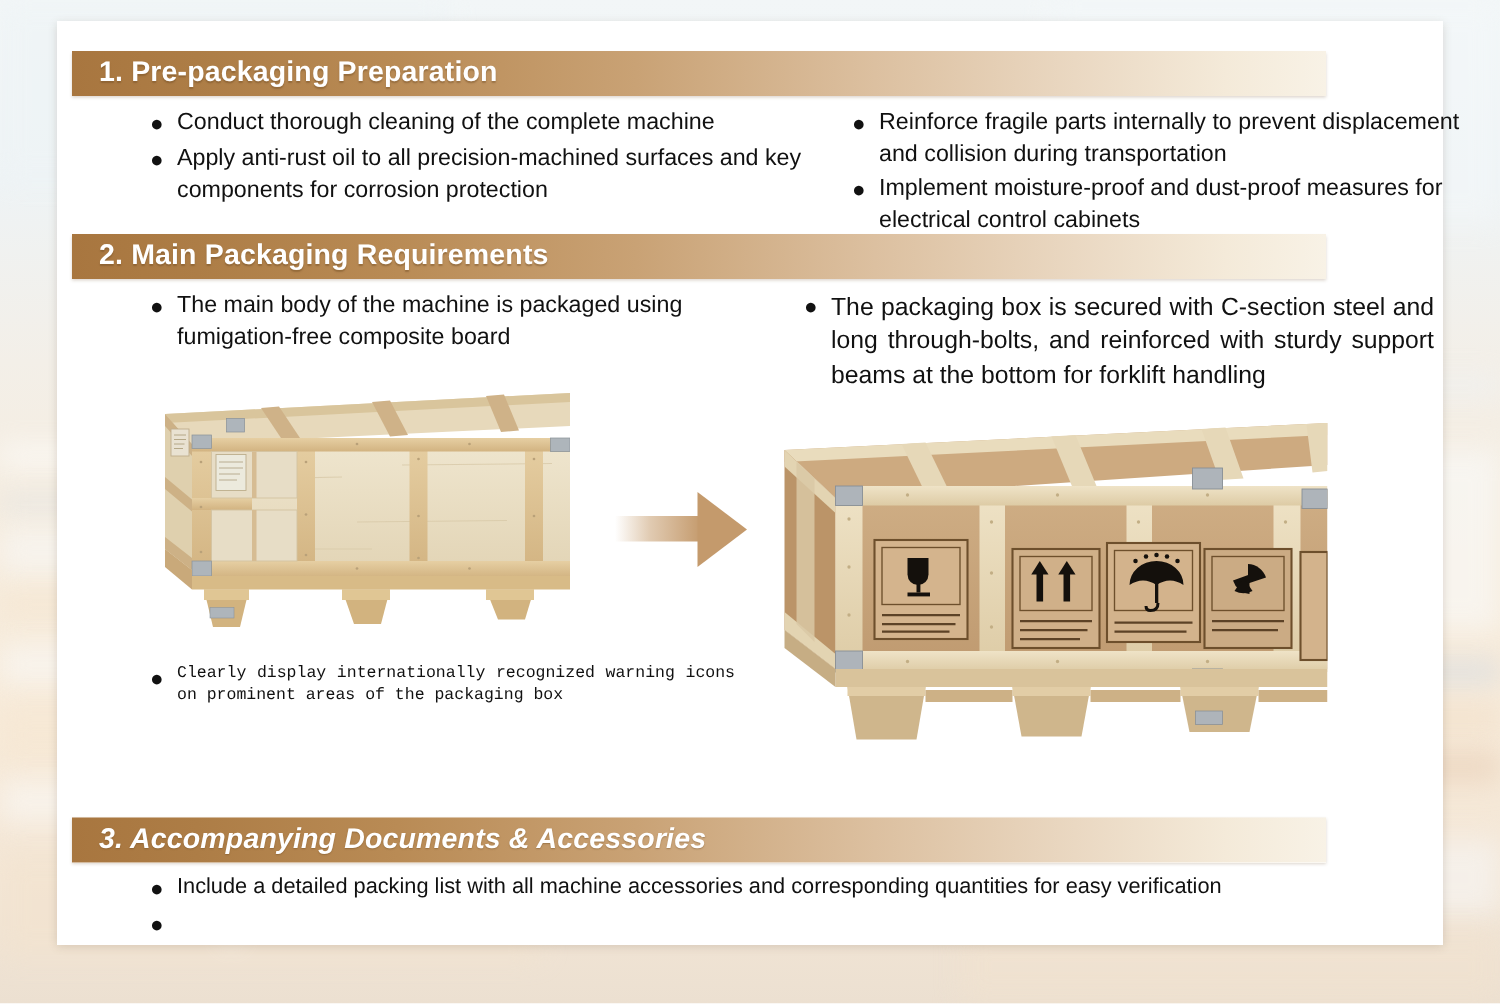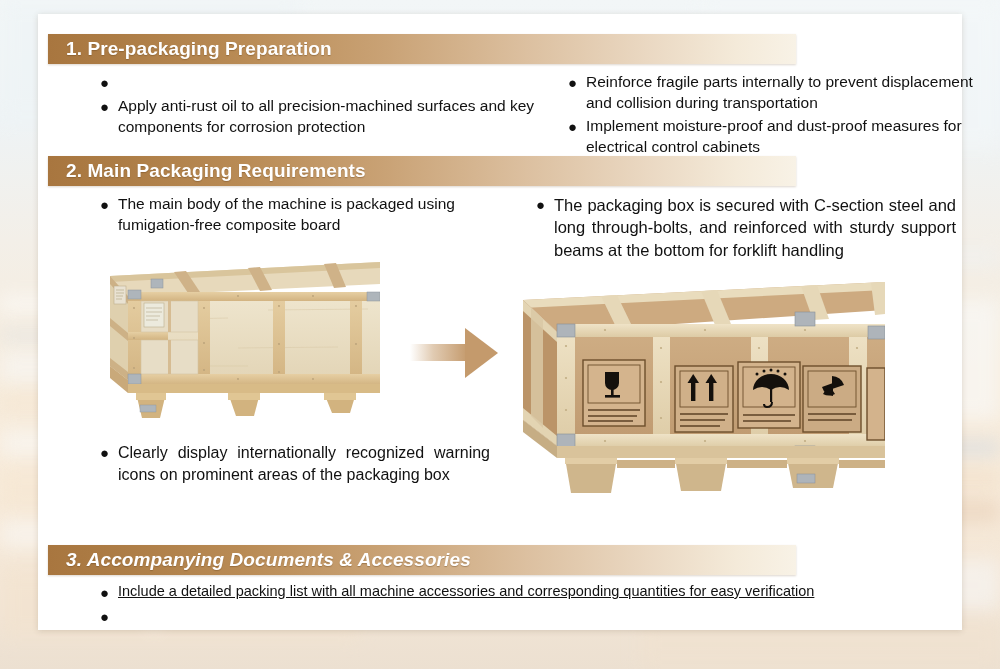--- a/index.html
+++ b/index.html
@@ -59,21 +59,21 @@
   .panel {
     position:absolute;
     left:38px; top:14px; width:924px; height:616px;
     background:#ffffff;
     box-shadow:0 1px 6px rgba(90,70,50,.18);
   }
 
   
   .sec-bar {
     position:absolute; left:10px; height:30px;
-    width:748px;
+    width:836px;
     background:linear-gradient(90deg,
       #a8763f 0%, #ad7d46 10%, #b98b55 26%, #c9a275 45%,
       #dcc0a0 64%, #ead8c2 80%, #f4ead9 92%, #f8f2e6 100%);
     display:flex; align-items:center;
     box-shadow:0 1px 2px rgba(120,90,60,.25);
   }
   .sec-bar .sec-title {
     color:#ffffff;
     font-size:19px; font-weight:bold;
     padding-left:18px;
@@ -110,26 +110,26 @@
   .bullet.just .btxt { text-align:justify; }
 
   
   #s1-left  { left:62px; top:58px; width:450px; }
   #s1-right { left:530px; top:58px; width:410px; }
 
   
   #s2-left  { left:62px; top:180px; width:400px; }
   #s2-right { left:498px; top:180px; width:420px; }
   #s2-left2 { left:62px; top:428px; width:390px; }
-  #s2-left2 .btxt { text-align:justify; font-size:16px; line-height:1.36; }
+  #s2-left2 .btxt { text-align:justify; font-size:11px; line-height:1.36;font-family:Liberation Mono, monospace; }
   #s2-right .btxt { text-align:justify; font-size:16.5px; line-height:1.36;}
 
   
   #s3 { left:62px; top:568px; width:860px; }
-  #s3 .btxt { font-size:14.5px; line-height:1.3;text-decoration:underline; }
+  #s3 .btxt { font-size:14.5px; line-height:1.3; }
 
   
   .arrow-wrap { position:absolute; left:410px; top:326px; width:90px; height:54px; }
   .arrow-shaft {
     position:absolute; left:0; top:18px; width:58px; height:17px;
     background:linear-gradient(90deg, rgba(200,160,115,0) 0%, rgba(200,160,115,.55) 40%, #c49a6c 100%);
   }
   .arrow-head {
     position:absolute; left:55px; top:2px;
     width:0; height:0;
@@ -182,20 +182,21 @@
 
   <div class="panel nosel">
 
     <div class="sec-bar" id="bar1">
       <span class="sec-title">1. Pre-packaging Preparation</span>
     </div>
 
     <div class="blist" id="s1-left">
       <div class="bullet">
         <span class="dot">●</span>
+        <span class="btxt">Conduct thorough cleaning of the complete machine</span>
       </div>
       <div class="bullet">
         <span class="dot">●</span>
         <span class="btxt">Apply anti-rust oil to all precision-machined surfaces and key components for corrosion protection</span>
       </div>
     </div>
 
     <div class="blist" id="s1-right">
       <div class="bullet">
         <span class="dot">●</span>

